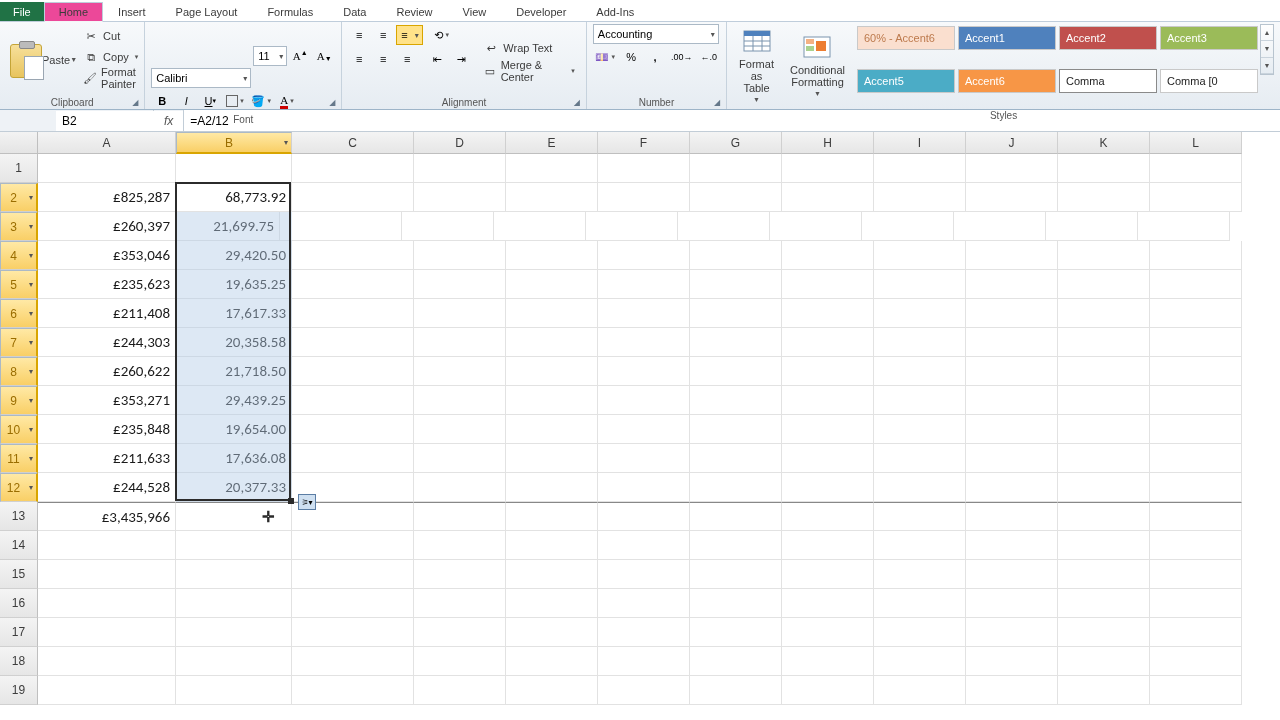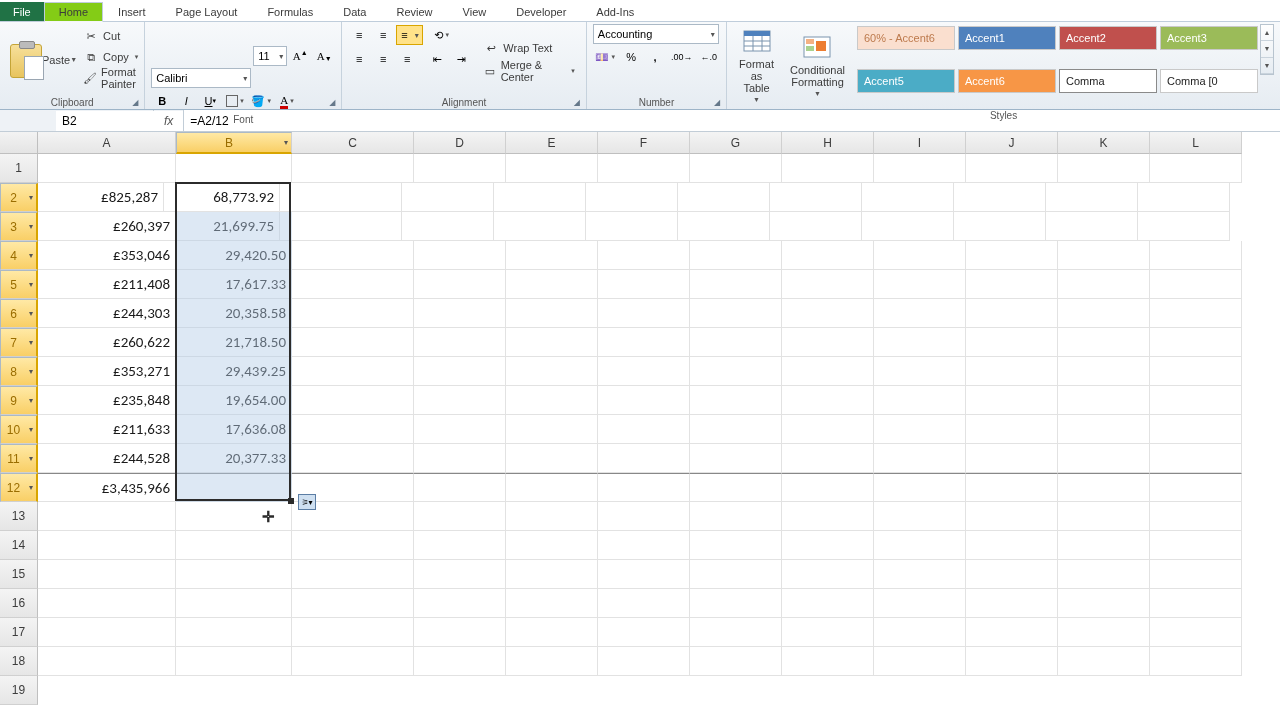--- a/index.html
+++ b/index.html
@@ -2,21 +2,21 @@
 <html><head>
 <meta charset="utf-8">
 <style>
   * { box-sizing: border-box; margin: 0; padding: 0; font-family: "Segoe UI", Tahoma, sans-serif; }
   body { background: #fff; font-size: 12px; user-select: none; width:1280px; height:720px; overflow:hidden; }
 
   
   .tabs { display:flex; height:22px; background:#fff; border-bottom:1px solid #bfcddb; padding-left:0; align-items:flex-end; }
   .tab { padding:3px 14px 3px; font-size:11px; color:#3b3b3b; cursor:pointer; border:1px solid transparent; border-bottom:none;margin-top:21px; }
   .tab.file { background:#207245; color:#fff; padding:3px 12px; }
-  .tab.active { background:#84cc16; border:1px solid #bfcddb; border-bottom:1px solid #f5f6f7; position:relative; top:1px; }
+  .tab.active { background:#ec4899; border:1px solid #bfcddb; border-bottom:1px solid #f5f6f7; position:relative; top:1px; }
   
   
   .ribbon { display:flex; height:88px; background:linear-gradient(#f7f9fb,#e6ecf2); border-bottom:1px solid #9db4c8; }
   .group { border-right:1px solid #c6d2dd; padding:2px 6px 0; display:flex; flex-direction:column; justify-content:space-between; position:relative; }
   .group-rows { flex:1; display:flex; flex-direction:column; gap:2px; }
   .group-label { text-align:center; font-size:10px; color:#555; padding:2px 0 1px; position:relative; }
   .dlaunch { position:absolute; right:2px; bottom:1px; width:10px; height:10px; font-size:8px; color:#65788a; }
   .rowbtns { display:flex; gap:2px; align-items:center; }
   .ibtn { min-width:22px; height:22px; border:1px solid transparent; display:flex; align-items:center; justify-content:center; font-size:11px; cursor:pointer; padding:0 2px; }
   .ibtn.sel { border:1px solid #d9a500; background:#ffe289; }
@@ -336,21 +336,21 @@
         <div class="cell" style="width: 92px;"></div>
         <div class="cell" style="width: 92px;"></div>
         <div class="cell" style="width: 92px;"></div>
         <div class="cell" style="width: 92px;"></div>
         <div class="cell" style="width: 92px;"></div>
         <div class="cell" style="width: 92px;"></div>
         <div class="cell" style="width: 92px;"></div>
         <div class="cell" style="width: 92px;"></div>
       </div>
       <div class="cellrow">
-        <div class="cell" style="width: 126px;">£825,287</div>
+        <div class="cell" style="width: 138px;">£825,287</div>
         <div class="cell" style="width: 116px;">68,773.92</div>
         <div class="cell" style="width: 122px;"></div>
         <div class="cell" style="width: 92px;"></div>
         <div class="cell" style="width: 92px;"></div>
         <div class="cell" style="width: 92px;"></div>
         <div class="cell" style="width: 92px;"></div>
         <div class="cell" style="width: 92px;"></div>
         <div class="cell" style="width: 92px;"></div>
         <div class="cell" style="width: 92px;"></div>
         <div class="cell" style="width: 92px;"></div>
@@ -366,20 +366,34 @@
         <div class="cell" style="width: 92px;"></div>
         <div class="cell" style="width: 92px;"></div>
         <div class="cell" style="width: 92px;"></div>
         <div class="cell" style="width: 92px;"></div>
         <div class="cell" style="width: 92px;"></div>
         <div class="cell" style="width: 92px;"></div>
       </div>
       <div class="cellrow">
         <div class="cell" style="width: 138px;">£353,046</div>
         <div class="cell" style="width: 116px;">29,420.50</div>
+        <div class="cell" style="width: 122px;"></div>
+        <div class="cell" style="width: 92px;"></div>
+        <div class="cell" style="width: 92px;"></div>
+        <div class="cell" style="width: 92px;"></div>
+        <div class="cell" style="width: 92px;"></div>
+        <div class="cell" style="width: 92px;"></div>
+        <div class="cell" style="width: 92px;"></div>
+        <div class="cell" style="width: 92px;"></div>
+        <div class="cell" style="width: 92px;"></div>
+        <div class="cell" style="width: 92px;"></div>
+      </div>
+      <div class="cellrow">
+        <div class="cell" style="width: 138px;">£235,623</div>
+        <div class="cell" style="width: 116px;">19,635.25</div>
         <div class="cell" style="width: 122px;"></div>
         <div class="cell" style="width: 92px;"></div>
         <div class="cell" style="width: 92px;"></div>
         <div class="cell" style="width: 92px;"></div>
         <div class="cell" style="width: 92px;"></div>
         <div class="cell" style="width: 92px;"></div>
         <div class="cell" style="width: 92px;"></div>
         <div class="cell" style="width: 92px;"></div>
         <div class="cell" style="width: 92px;"></div>
         <div class="cell" style="width: 92px;"></div>

